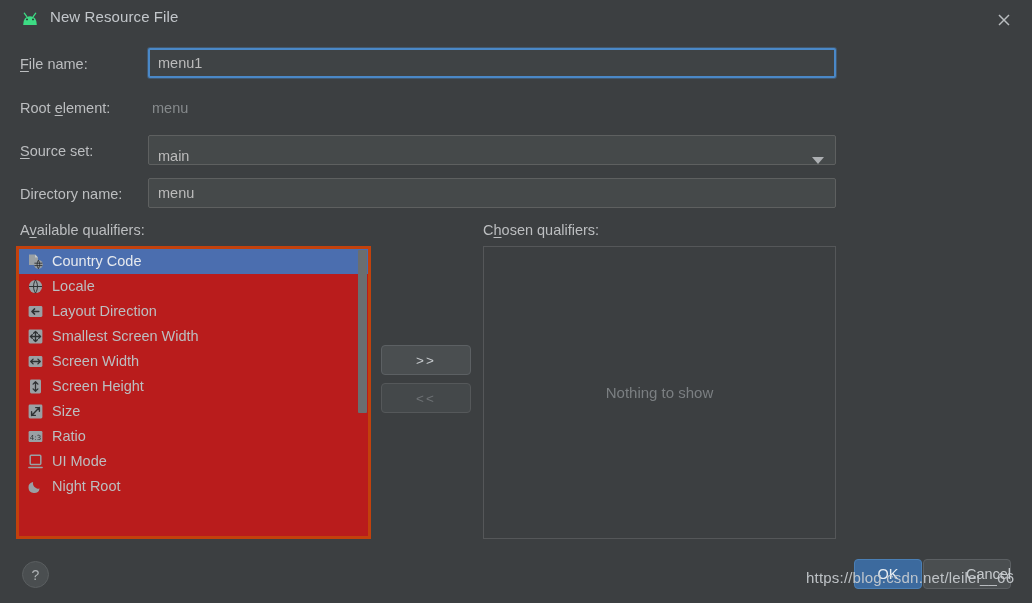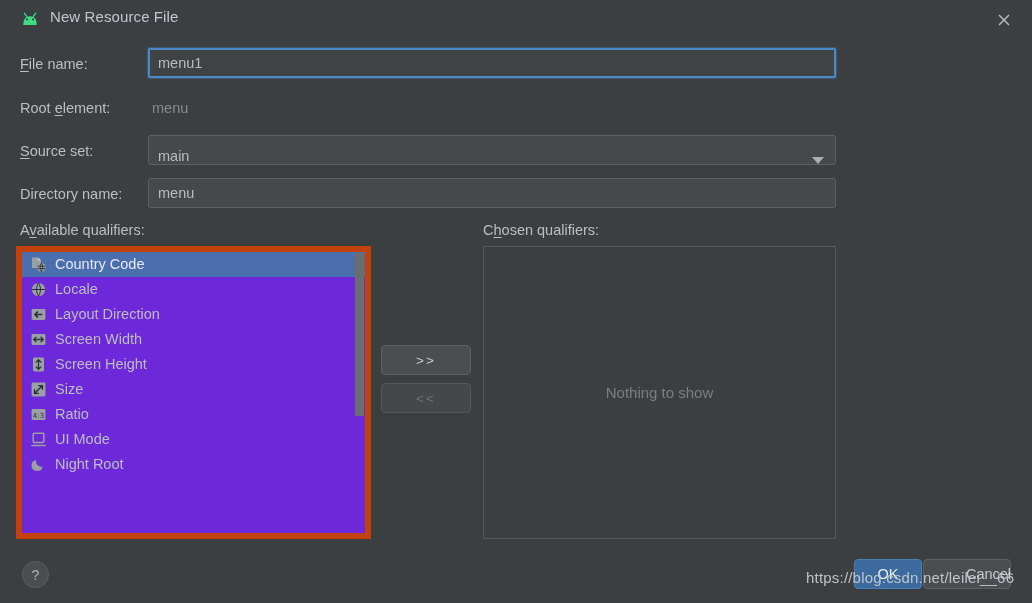--- a/index.html
+++ b/index.html
@@ -33,21 +33,21 @@
     box-shadow:0 0 0 1px rgba(74,136,199,.35);
   }
   .plain-text{position:absolute;font-size:14.5px;color:#868A8C;}
 
   .combo{position:absolute;height:30px;box-sizing:border-box;background:#45494A;border:1px solid #5E6060;border-radius:2px;display:flex;align-items:flex-end;cursor:pointer;}
   .combo .val{flex:1;padding-left:9px;font-size:14.5px;color:#BBBBBB;}
   .combo .arrow{width:34px;display:flex;align-items:center;justify-content:center;}
   .tri-down{width:0;height:0;border-left:6px solid transparent;border-right:6px solid transparent;border-top:7px solid #ACAFB2;}
 
   
-  .list-box{position:absolute;box-sizing:border-box;background:#6d28d9;border:6px solid #c2410c;overflow:hidden;text-align:center;}
+  .list-box{position:absolute;box-sizing:border-box;background:#b91c1c;border:3px solid #c2410c;overflow:hidden;text-align:center;}
   .list-inner{position:absolute;left:0;top:0;right:0;}
   .li{height:25px;display:flex;align-items:center;padding-left:8px;font-size:14.5px;color:#BCBEC0;white-space:nowrap;cursor:pointer;}
   .li.sel{background:#4B6EAF;color:#E6E9EE;}
   .li .ico{width:17px;height:17px;margin-right:8px;flex:0 0 17px;display:flex;align-items:center;justify-content:center;}
   .li .ico svg{display:block;}
   .li .txt{line-height:1;}
 
   .vscroll{position:absolute;width:9px;border-radius:0;background:transparent;cursor:pointer;}
   .vthumb{position:absolute;left:0;width:9px;background:#6A6E70;border-radius:1px;}
 
@@ -160,20 +160,29 @@
             <svg width="17" height="17" viewBox="0 0 17 17">
               <rect x="1.6" y="3" width="13.8" height="11" rx="1.4" fill="#9AA0A4"></rect>
               <path d="M11.8 8.5H5.3M7.6 5.9 4.9 8.5l2.7 2.6" stroke="#2E3133" stroke-width="1.5" fill="none" stroke-linecap="round" stroke-linejoin="round"></path>
             </svg>
           </span>
           <span class="txt">Layout Direction</span>
         </div>
         <div class="li">
           <span class="ico">
             <svg width="17" height="17" viewBox="0 0 17 17">
+              <rect x="1.6" y="1.6" width="13.8" height="13.8" rx="1.4" fill="#9AA0A4"></rect>
+              <path d="M8.5 3.4v10.2M3.4 8.5h10.2M6.6 5.3 8.5 3.4l1.9 1.9M6.6 11.7l1.9 1.9 1.9-1.9M5.3 6.6 3.4 8.5l1.9 1.9M11.7 6.6l1.9 1.9-1.9 1.9" stroke="#2E3133" stroke-width="1.3" fill="none" stroke-linecap="round" stroke-linejoin="round"></path>
+            </svg>
+          </span>
+          <span class="txt">Smallest Screen Width</span>
+        </div>
+        <div class="li">
+          <span class="ico">
+            <svg width="17" height="17" viewBox="0 0 17 17">
               <rect x="1.6" y="3" width="13.8" height="11" rx="1.4" fill="#9AA0A4"></rect>
               <path d="M3.7 8.5h9.6M6.1 6.1 3.7 8.5l2.4 2.4M10.9 6.1l2.4 2.4-2.4 2.4" stroke="#2E3133" stroke-width="1.3" fill="none" stroke-linecap="round" stroke-linejoin="round"></path>
             </svg>
           </span>
           <span class="txt">Screen Width</span>
         </div>
         <div class="li">
           <span class="ico">
             <svg width="17" height="17" viewBox="0 0 17 17">
               <rect x="3" y="1.6" width="11" height="13.8" rx="1.4" fill="#9AA0A4"></rect>

